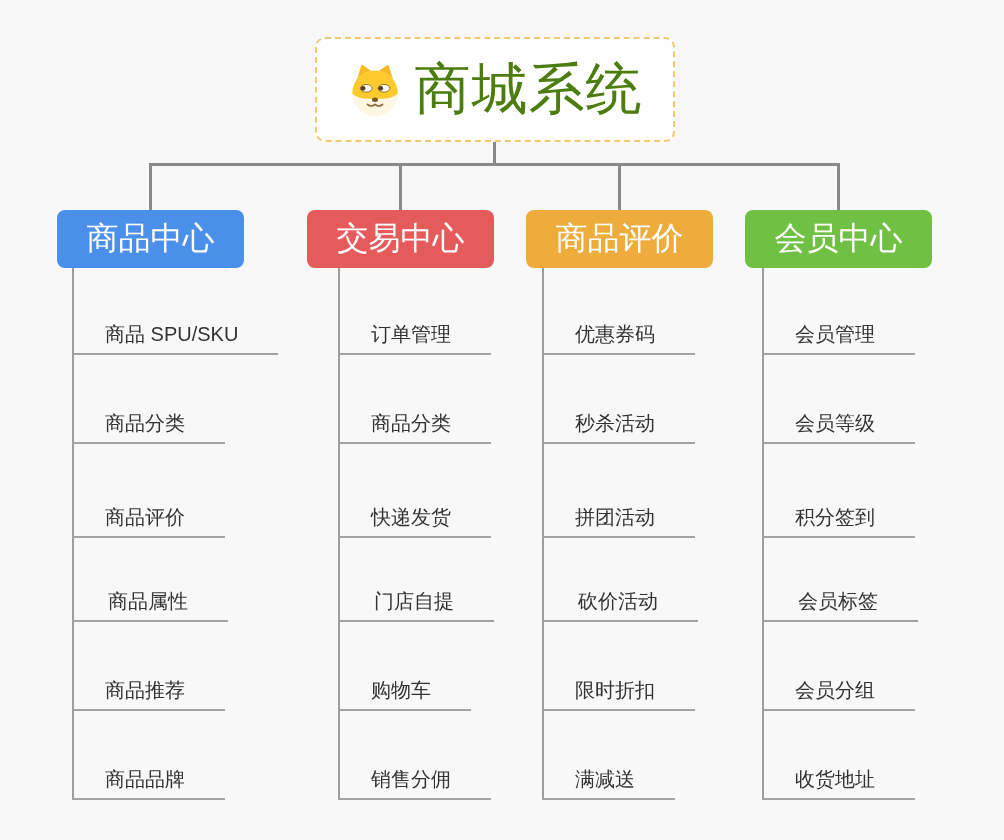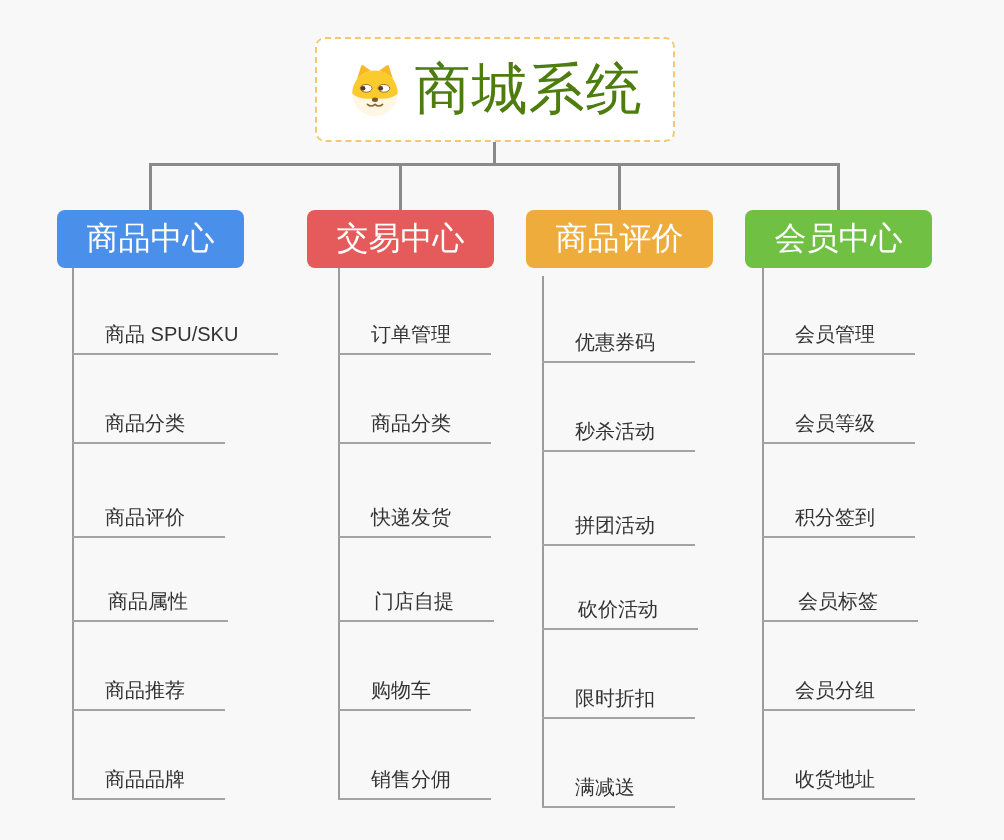--- a/index.html
+++ b/index.html
@@ -36,21 +36,21 @@
   }
   .hdr-0 { left: 57px; }
   .hdr-1 { left: 307px; }
   .hdr-2 { left: 526px; }
   .hdr-3 { left: 745px; }
 
   
   .col { position: absolute; top: 268px; width: 230px; height: 534px; }
   .col-0 { left: 72px; }
   .col-1 { left: 322px; margin-left: 16px; }
-  .col-2 { left: 542px; margin-top: 8px; }
+  .col-2 { left: 542px; }
   .col-3 { left: 762px; }
   .trunk {
     position: absolute; left: 0; top: 0; width: 2px; height: 532px;
     background: #9c9c9c;
   }
   .leaf {
     position: absolute; left: 0; height: 42px; box-sizing: border-box;
     display: flex; align-items: flex-end;
     padding: 0 40px 5px 33px;
     border-bottom: 2px solid #a3a3a3;

